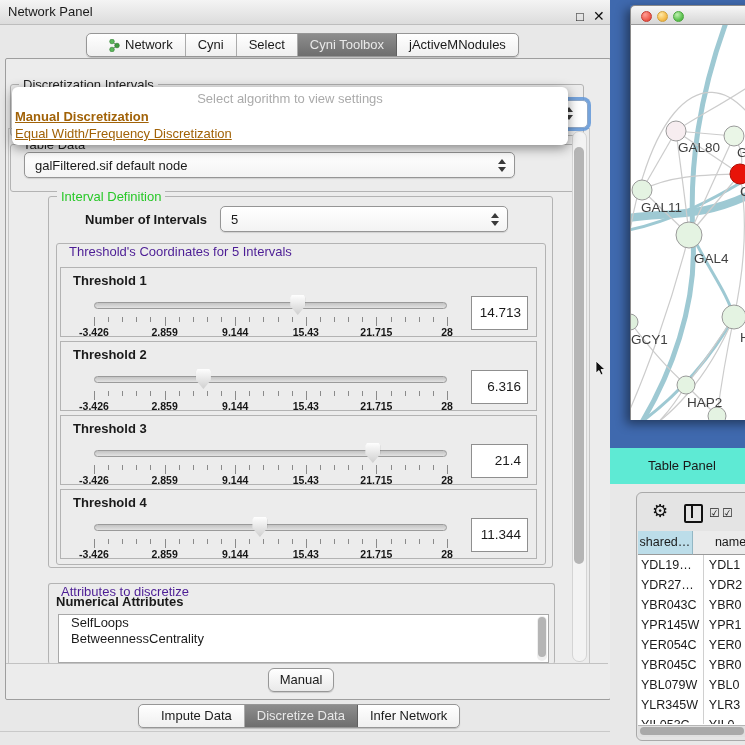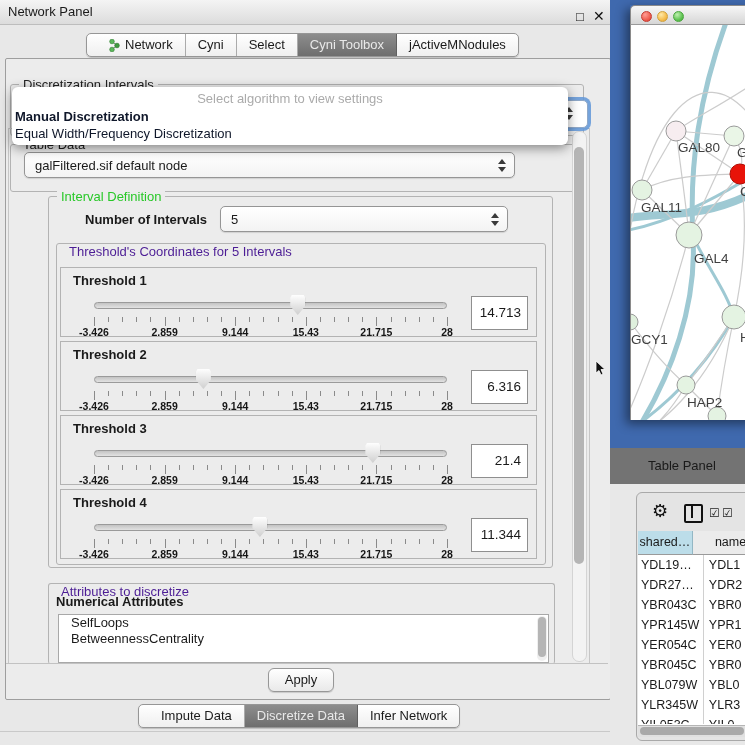--- a/index.html
+++ b/index.html
@@ -51,21 +51,21 @@
   #combo-intervals{left:220px;top:206px;width:288px;height:26px;}
 
   
   #combo-algo-fragment{left:522px;top:100px;width:64px;height:26px;border:1px solid #8fa8c8;border-radius:5px;
     background:#fff;box-shadow:0 0 0 3px rgba(96,150,216,.85);z-index:40;}
 
   
   #algo-popup{left:12px;top:87px;width:556px;height:58px;background:#fff;border-radius:6px;
     box-shadow:0 3px 12px rgba(0,0,0,.45);z-index:50;font-size:13px;}
   #algo-prompt{position:absolute;left:0;top:4px;width:100%;text-align:center;color:#ababab;}
-  .algo-option{position:absolute;left:3px;width:550px;line-height:16px;color:#0f172a;}
+  .algo-option{position:absolute;left:3px;width:550px;line-height:16px;color:#a16207;text-decoration:underline;}
   .algo-option.hl{font-weight:bold;}
 
   
   #group-interval{left:48px;top:196px;width:503px;height:370px;}
   #lbl-nintervals{left:85px;top:212px;font-size:13px;font-weight:bold;}
   #group-thresholds{left:56px;top:243px;width:488px;height:320px;}
 
   .tpanel{position:absolute;left:60px;width:477px;height:70px;border:1px solid #b3b3b3;background:#ececec;box-sizing:border-box;}
   .tpanel .tlabel{position:absolute;left:12px;top:5px;font-size:13px;font-weight:bold;}
   .track{position:absolute;left:33px;top:34px;width:353px;height:7px;border:1px solid #9a9a9a;border-radius:4px;
@@ -99,21 +99,21 @@
   #net-titlebar{left:0;top:0;width:126px;height:20px;background:linear-gradient(#f7f7f7,#d6d6d6);
     border:1px solid #8a8a8a;border-bottom-color:#9a9a9a;border-radius:5px 5px 0 0;box-sizing:border-box;}
   .light{position:absolute;top:4.5px;width:11px;height:11px;border-radius:50%;box-sizing:border-box;}
   #light-red{left:10px;background:radial-gradient(circle at 35% 30%,#ff9d94,#ef5e50 60%,#d8382c);border:1px solid #c33c33;}
   #light-yellow{left:26px;background:radial-gradient(circle at 35% 30%,#ffe9a8,#f6be4e 60%,#e09c2e);border:1px solid #cfa13e;}
   #light-green{left:42px;background:radial-gradient(circle at 35% 30%,#c0f0b0,#61c454 60%,#3fa334);border:1px solid #4aa63e;}
   #net-canvas{left:0;top:20px;width:126px;height:395px;background:#fff;border-left:1px solid #8a8a8a;box-sizing:border-box;}
   #net-svg{position:absolute;left:0;top:0;}
 
   
-  #tp-header{left:610px;top:448px;width:135px;height:36px;background:#737373;font-size:13px;}
+  #tp-header{left:610px;top:448px;width:135px;height:36px;background:#5eead4;font-size:13px;}
   #tp-title{left:38px;top:10px;}
   #tp-body{left:610px;top:484px;width:135px;height:261px;background:#e8e8e8;}
   #tp-container{left:636px;top:492px;width:120px;height:249px;border:1px solid #a9a9a9;border-radius:6px;background:#e4e4e4;box-sizing:border-box;}
   #gear-icon{left:652px;top:501px;font-size:18px;line-height:20px;color:#111;}
   #split-icon{left:684px;top:504px;width:15px;height:15px;border:2px solid #111;border-radius:2px;}
   #split-line{left:690.5px;top:505px;width:2px;height:13px;background:#111;}
   .check-icon{top:506px;font-size:12px;color:#222;}
   #check1{left:709px;} #check2{left:722px;}
 
   #dtable{left:638px;top:531px;width:107px;height:206px;background:#fff;overflow:hidden;}
@@ -364,21 +364,21 @@
 </div>
 <span class="abs" id="lbl-numattrs">Numerical Attributes</span>
 <div class="abs" id="attr-list">
     <div class="list-item">SelfLoops</div>
     <div class="list-item">BetweennessCentrality</div>
   </div>
 <div class="abs" id="list-scroll"></div>
 <div class="abs" id="list-thumb"></div>
 
 <div class="abs" id="apply-strip"></div>
-<div class="abs" id="apply-btn">Apply</div>
+<div class="abs" id="apply-btn">Manual</div>
 <div class="abs" id="bottom-line"></div>
 
 <div class="abs seg-control" id="bottom-tabs">
     <div class="seg">
       <span>Impute Data</span>
     </div>
     <div class="seg selected">
       <span>Discretize Data</span>
     </div>
     <div class="seg">

